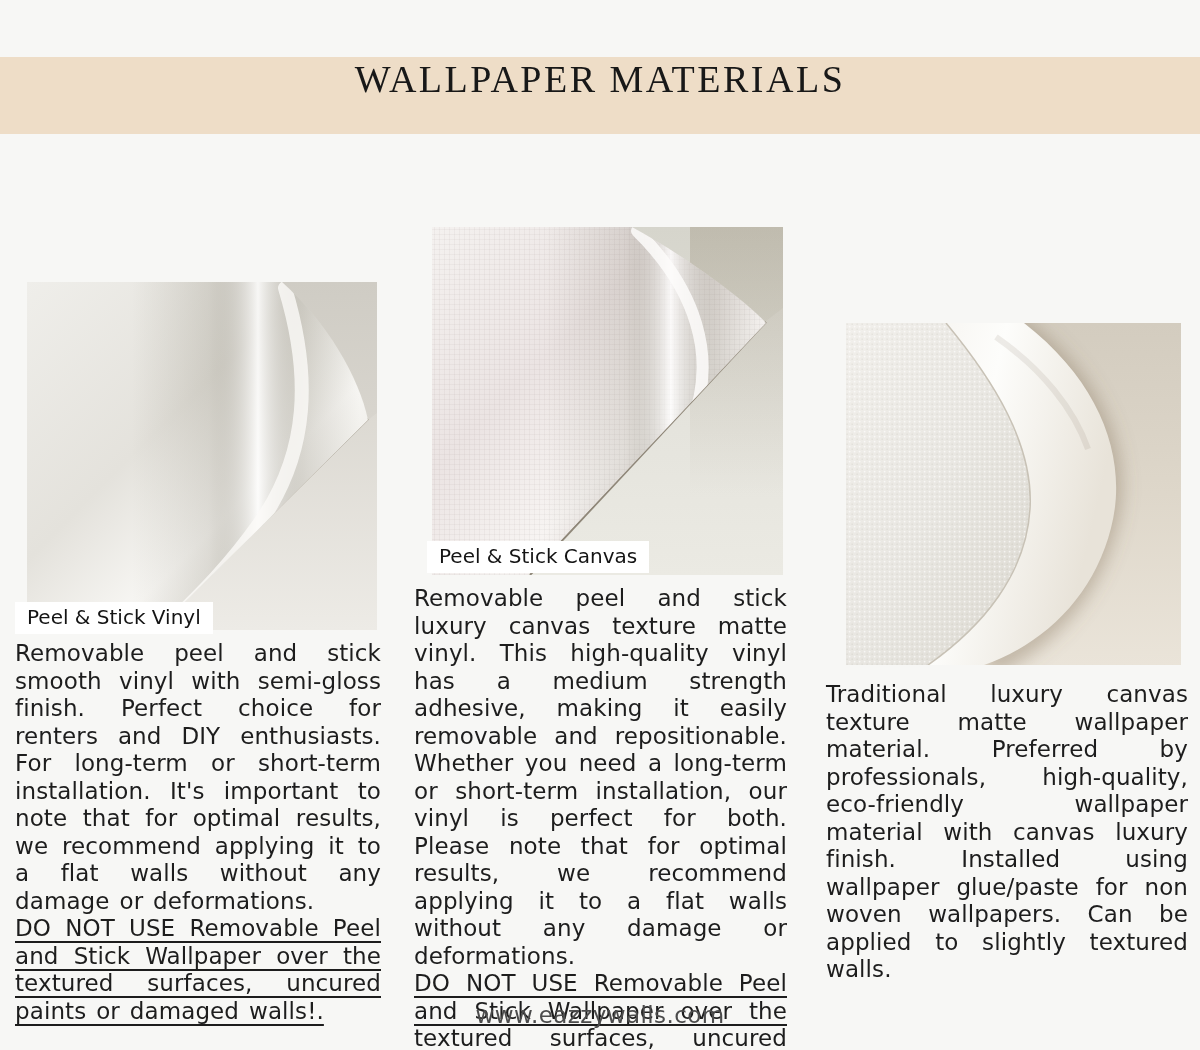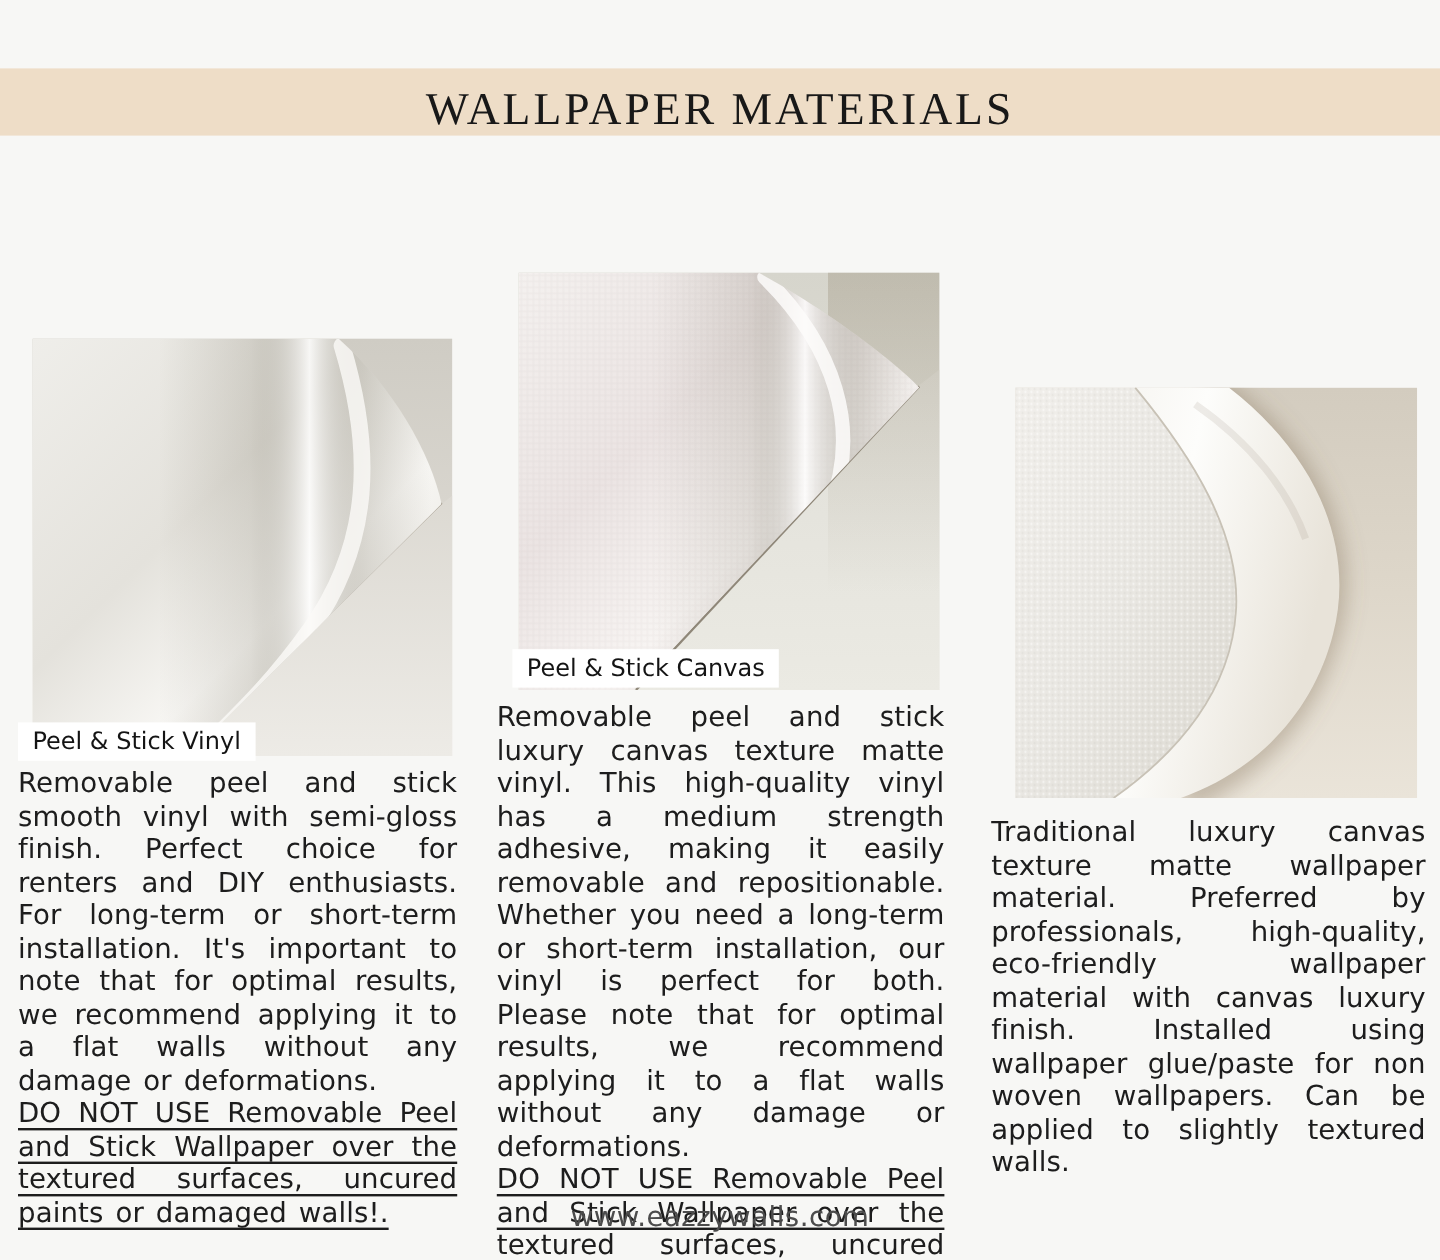--- a/index.html
+++ b/index.html
@@ -1,21 +1,21 @@
 <!DOCTYPE html>
 <html><head>
 <meta charset="utf-8">
 <style>
   html,body{margin:0;padding:0;background:#f7f7f5;}
   .page{position:relative;width:1200px;height:1050px;background:#f7f7f5;
         font-family:"DejaVu Sans",sans-serif;overflow:hidden;}
 
   
-  .banner{position:absolute;top:57px;left:0;width:1200px;height:56px;
-          background:#eeddc7;display:flex;align-items:flex-end;justify-content:center;}
+  .banner{position:absolute;top:57px;left:0;width:1200px;height:77px;
+          background:#eeddc7;display:flex;align-items:flex-start;justify-content:center;}
   .title{margin:0;font-family:"Liberation Serif",serif;font-weight:500;
          font-size:38px;letter-spacing:2.5px;color:#181818;}
 
   
   .columns{position:absolute;top:227px;left:0;display:flex;align-items:center;gap:16px;}
   .col-1{margin-left:15px;width:366px;}
   .col-2{margin-left:17px;width:373px;}
   .col-3{margin-left:23px;width:362px;}
 
   .photo-wrap{position:relative;height:348px;}

